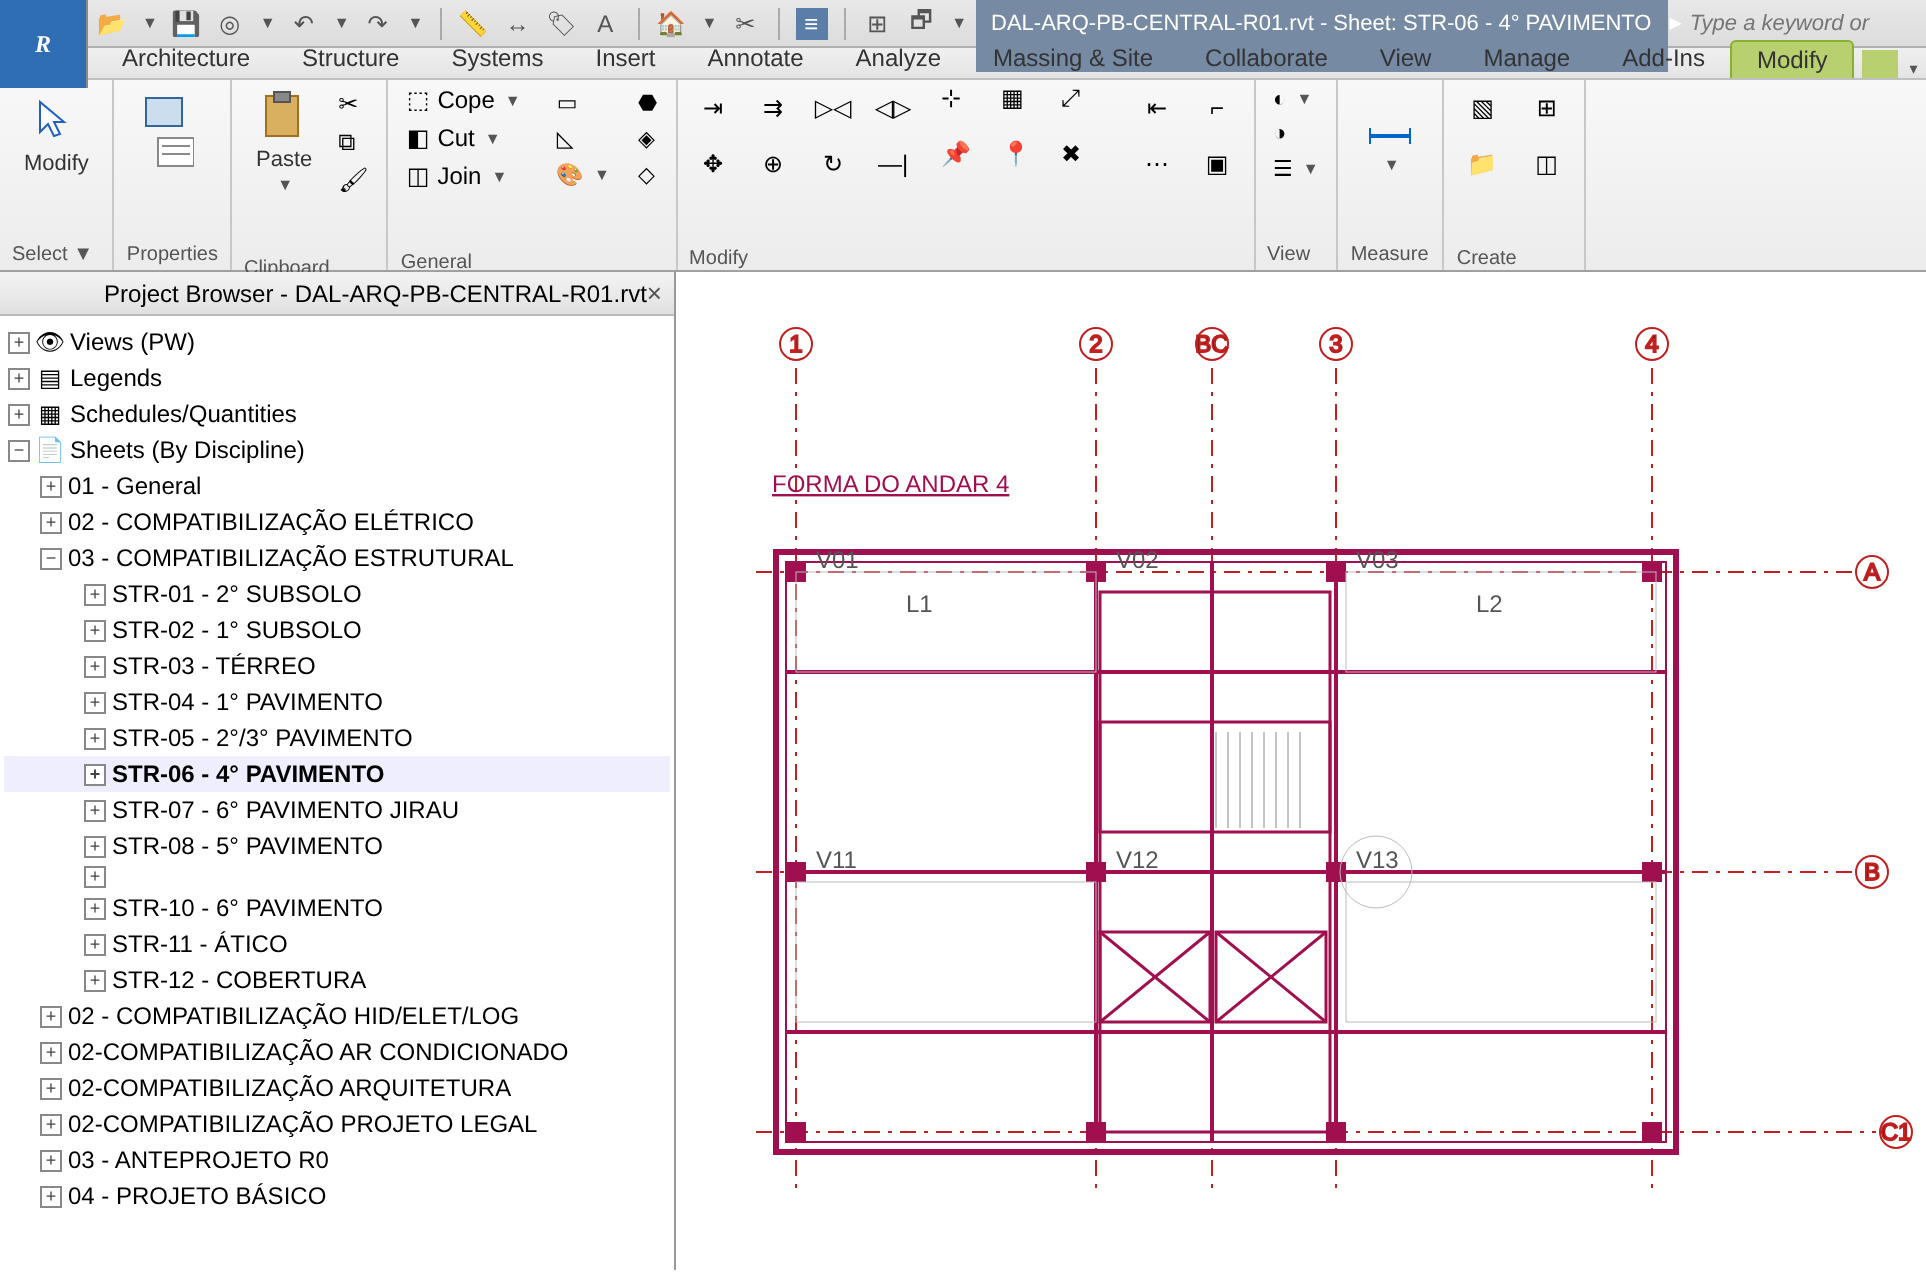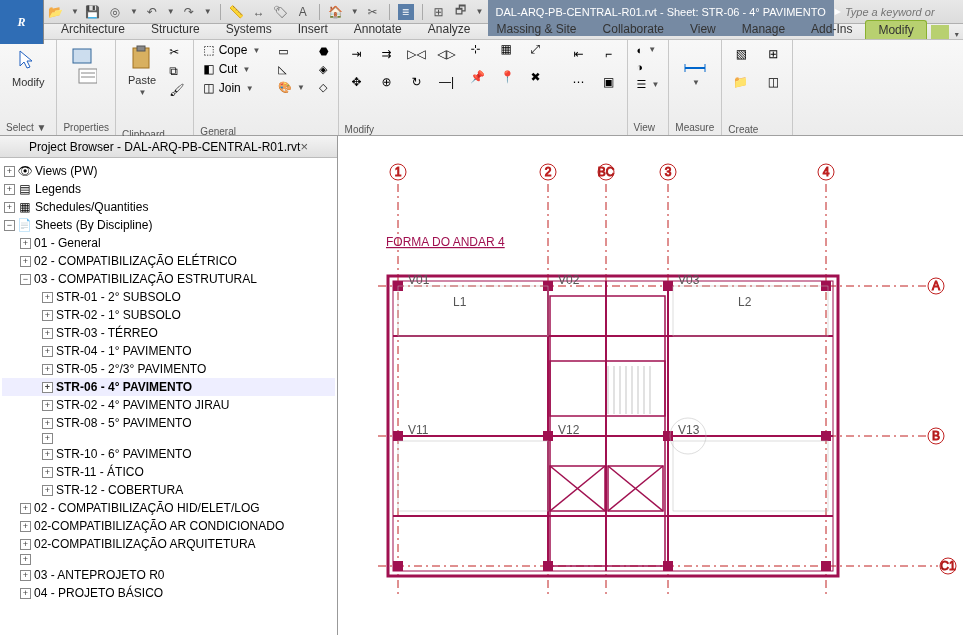--- a/index.html
+++ b/index.html
@@ -31,21 +31,21 @@
 .big-btn-label { font-size: 11px; color: #333; }
 .small-btns { display: flex; flex-direction: column; gap: 3px; }
 .small-btn { display: flex; align-items: center; gap: 4px; font-size: 11px; cursor: pointer; padding: 1px 3px; }
 .icon-grid { display: grid; grid-template-columns: repeat(4, 24px); grid-auto-rows: 24px; gap: 4px 6px; }
 .icon-grid .ico { display: flex; align-items: center; justify-content: center; cursor: pointer; }
 .icon-grid3 { display: grid; grid-template-columns: repeat(3, 24px); grid-auto-rows: 24px; gap: 4px 6px; }
 
 
 .main { display: flex; height: calc(639px - 24px - 20px - 96px); }
 .browser { width: 338px; border-right: 1px solid #999; background: #fff; display: flex; flex-direction: column; }
-.browser-header { background: linear-gradient(#f4f4f4,#e0e0e0); border-bottom: 1px solid #bbb; padding: 3px 6px; display: flex; justify-content: center; align-items: center; font-size: 12px; }
+.browser-header { background: linear-gradient(#f4f4f4,#e0e0e0); border-bottom: 1px solid #bbb; padding: 3px 6px; display: flex; justify-content: flex-end; align-items: center; font-size: 12px; }
 .browser-close { cursor: pointer; font-size: 13px; color: #555; }
 .tree { padding: 4px 2px; overflow-y: auto; flex: 1; }
 .tree-row { display: flex; align-items: center; gap: 3px; padding: 1px 0; white-space: nowrap; cursor: pointer; font-size: 12px; line-height: 16px; }
 .tree-row.bold { font-weight: bold; background: #eef; }
 .expander { width: 11px; height: 11px; border: 1px solid #888; display: inline-flex; align-items: center; justify-content: center; font-size: 9px; line-height: 1; color: #444; background: #fff; flex-shrink: 0; }
 .tree-ico { width: 14px; height: 12px; display: inline-flex; align-items: center; justify-content: center; flex-shrink: 0; }
 .indent0 { padding-left: 2px; }
 .indent1 { padding-left: 18px; }
 .indent2 { padding-left: 40px; }
 
@@ -333,21 +333,21 @@
       <div class="tree-row indent2">
           <span class="expander">+</span>
           <span>STR-05 - 2°/3° PAVIMENTO</span>
         </div>
       <div class="tree-row indent2 bold">
           <span class="expander">+</span>
           <span>STR-06 - 4° PAVIMENTO</span>
         </div>
       <div class="tree-row indent2">
           <span class="expander">+</span>
-          <span>STR-02 - 4° PAVIMENTO JIRAU</span>
+          <span>STR-07 - 6° PAVIMENTO JIRAU</span>
         </div>
       <div class="tree-row indent2">
           <span class="expander">+</span>
           <span>STR-08 - 5° PAVIMENTO</span>
         </div>
       <div class="tree-row indent2">
           <span class="expander">+</span>
         </div>
       <div class="tree-row indent2">
           <span class="expander">+</span>
@@ -368,20 +368,21 @@
       <div class="tree-row indent1">
           <span class="expander">+</span>
           <span>02-COMPATIBILIZAÇÃO AR CONDICIONADO</span>
         </div>
       <div class="tree-row indent1">
           <span class="expander">+</span>
           <span>02-COMPATIBILIZAÇÃO ARQUITETURA</span>
         </div>
       <div class="tree-row indent1">
           <span class="expander">+</span>
+          <span>02-COMPATIBILIZAÇÃO PROJETO LEGAL</span>
         </div>
       <div class="tree-row indent1">
           <span class="expander">+</span>
           <span>03 - ANTEPROJETO R0</span>
         </div>
       <div class="tree-row indent1">
           <span class="expander">+</span>
           <span>04 - PROJETO BÁSICO</span>
         </div>
     </div>

